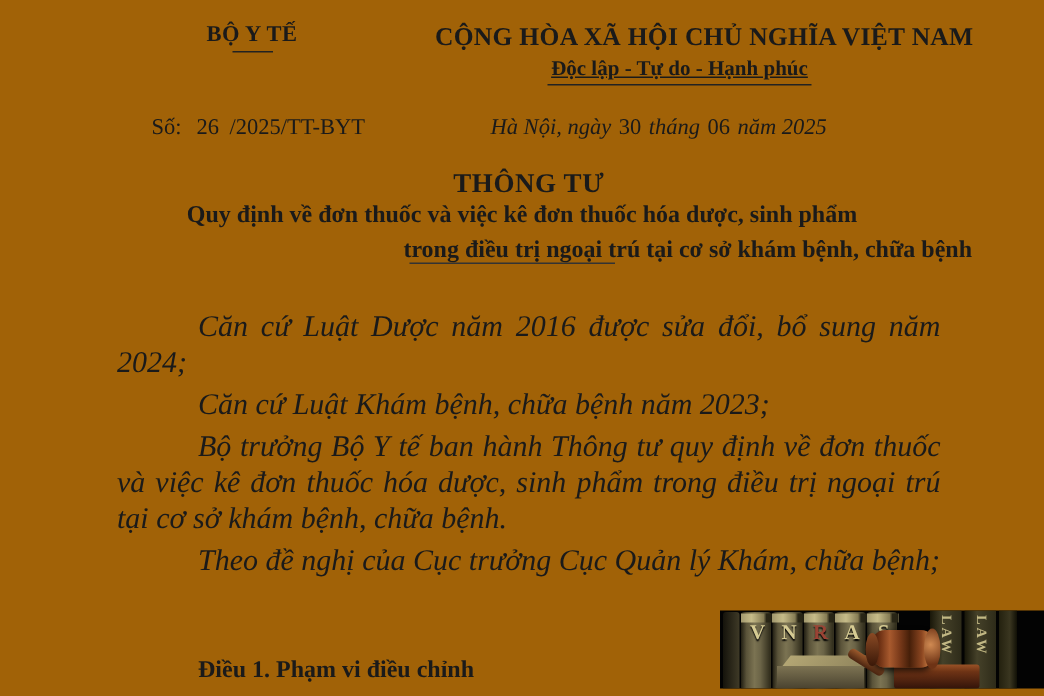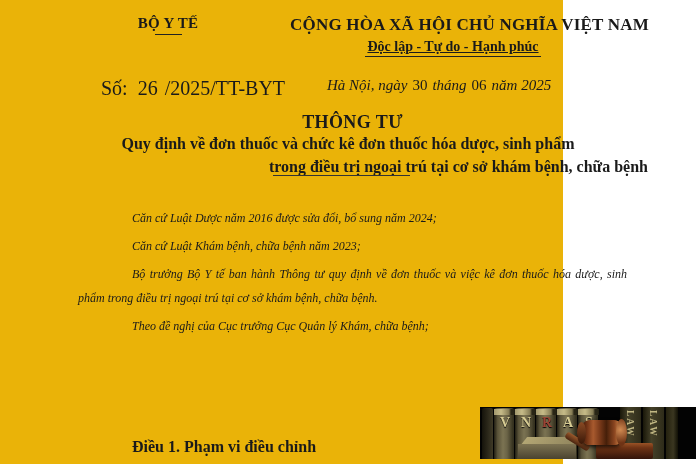--- a/index.html
+++ b/index.html
@@ -3,50 +3,50 @@
 <meta charset="utf-8">
 <style>
   html,body{margin:0;padding:0;}
   body{
     width:696px;height:464px;overflow:hidden;
     background:#ffffff;
     font-family:"Liberation Serif","DejaVu Serif",serif;
     color:#1a1a1a;
     position:relative;
   }
-  .page{position:absolute;left:0;top:0;width:563px;height:464px;background:#eab308;}
+  .page{position:absolute;left:0;top:0;width:696px;height:464px;background:#a16207;}
 
   
   .hdr-left{position:absolute;left:68px;top:15px;width:200px;text-align:center;}
   .ministry{font-weight:bold;font-size:15px;letter-spacing:.3px;}
   .ministry-rule{width:27px;border-top:1.6px solid #222;margin:2px auto 0;}
   .hdr-right{position:absolute;left:290px;top:15px;width:326px;text-align:center;}
   .republic{font-weight:bold;font-size:17px;letter-spacing:.2px;white-space:nowrap;}
   .motto{display:inline-block;font-weight:bold;font-size:14px;margin-top:4px;
          border-bottom:1.6px solid #222;padding:0 2px 1px;white-space:nowrap;text-decoration:underline;}
 
-  .so-line{position:absolute;left:101px;top:77px;font-size:20px;white-space:nowrap;}
+  .so-line{position:absolute;left:101px;top:77px;font-size:15px;white-space:nowrap;}
   .so-line .num{margin:0 7px 0 10px;}
   .date-line{position:absolute;left:327px;top:77px;font-size:15px;font-style:italic;white-space:nowrap;}
   .date-line .fill{font-style:normal;padding:0 5px;}
 
   
   .doc-type{position:absolute;left:78px;top:112px;width:549px;text-align:center;
             font-weight:bold;font-size:18px;letter-spacing:.4px;}
   .title-1{position:absolute;left:48px;top:135px;width:600px;text-align:center;
            font-weight:bold;font-size:16px;}
   .title-2{position:absolute;left:48px;top:158px;width:600px;text-align:right;
            font-weight:bold;font-size:16px;}
   .title-rule{position:absolute;left:273px;top:175px;width:137px;border-top:1.6px solid #333;}
 
   
   .preamble{position:absolute;left:78px;top:206px;width:549px;}
   .preamble p{
     margin:0 0 4px 0;
-    font-style:italic;font-size:12px;line-height:24px;
+    font-style:italic;font-size:20px;line-height:24px;
     text-align:justify;text-indent:54px;
   }
   .article-heading{
     position:absolute;left:78px;top:438px;width:549px;
     font-weight:bold;font-size:16px;text-indent:54px;
   }
 
   
   .wm{position:absolute;left:480px;top:407px;width:216px;height:52px;
       background:#030303;overflow:hidden;z-index:5;}
@@ -108,21 +108,21 @@
   <div class="hdr-right">
     <div class="republic">CỘNG HÒA XÃ HỘI CHỦ NGHĨA VIỆT NAM</div>
     <div class="motto">Độc lập - Tự do - Hạnh phúc</div>
   </div>
 
   <div class="so-line"><span>Số:</span><span class="num">26</span><span>/2025/TT-BYT</span></div>
 
   <div class="date-line"><span>Hà Nội, ngày</span><span class="fill">30</span><span>tháng</span><span class="fill">06</span><span>năm 2025</span></div>
 
   <div class="doc-type">THÔNG TƯ</div>
-  <div class="title-1">Quy định về đơn thuốc và chức kê đơn thuốc hóa dược, sinh phẩm</div>
+  <div class="title-1">Quy định về đơn thuốc và việc kê đơn thuốc hóa dược, sinh phẩm</div>
   <div class="title-2">trong điều trị ngoại trú tại cơ sở khám bệnh, chữa bệnh</div>
   <div class="title-rule"></div>
 
   <div class="preamble">
     <p>Căn cứ Luật Dược năm 2016 được sửa đổi, bổ sung năm 2024;</p>
     <p>Căn cứ Luật Khám bệnh, chữa bệnh năm 2023;</p>
     <p>Bộ trưởng Bộ Y tế ban hành Thông tư quy định về đơn thuốc và việc kê đơn thuốc hóa dược, sinh phẩm trong điều trị ngoại trú tại cơ sở khám bệnh, chữa bệnh.</p>
     <p>Theo đề nghị của Cục trưởng Cục Quản lý Khám, chữa bệnh;</p>
   </div>
 

